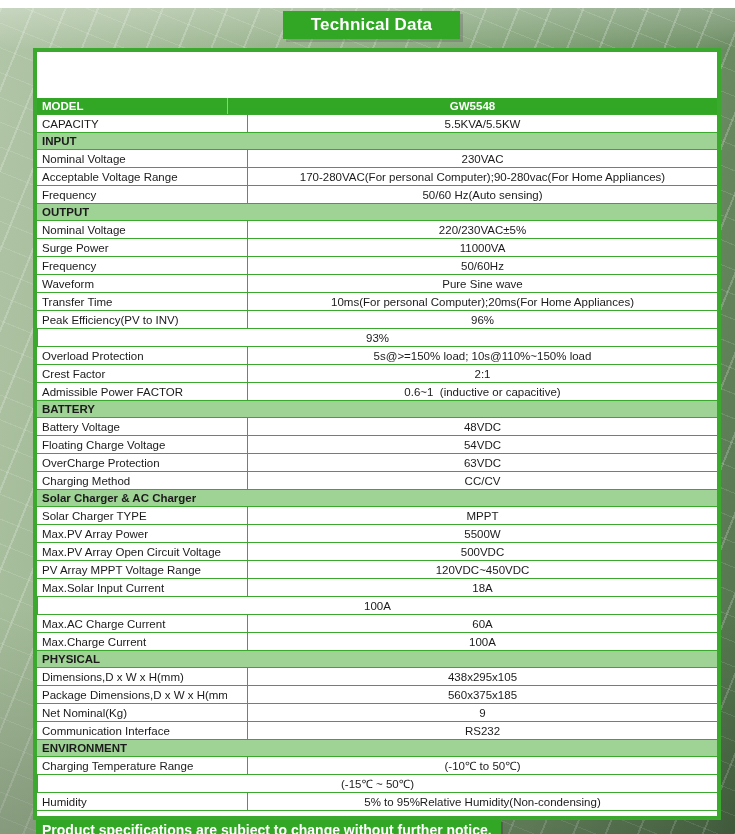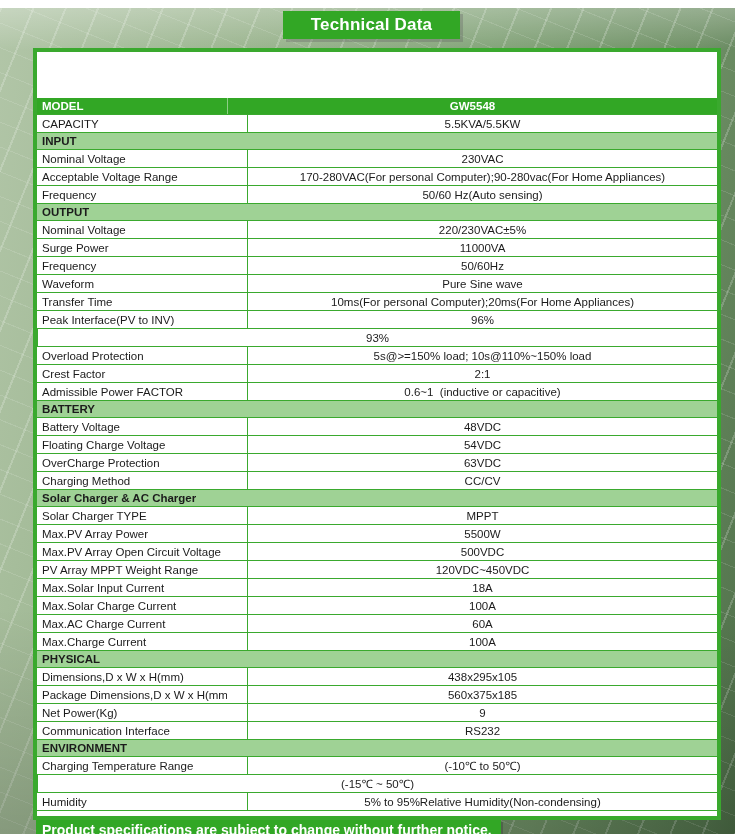--- a/index.html
+++ b/index.html
@@ -114,21 +114,21 @@
         </div>
         <div class="row data">
           <div class="cell label">Waveform</div>
           <div class="cell value">Pure Sine wave</div>
         </div>
         <div class="row data">
           <div class="cell label">Transfer Time</div>
           <div class="cell value">10ms(For personal Computer);20ms(For Home Appliances)</div>
         </div>
         <div class="row data">
-          <div class="cell label">Peak Interface(PV to INV)</div>
+          <div class="cell label">Peak Efficiency(PV to INV)</div>
           <div class="cell value">96%</div>
         </div>
         <div class="row data">
           <div class="cell value">93%</div>
         </div>
         <div class="row data">
           <div class="cell label">Overload Protection</div>
           <div class="cell value">5s@&gt;=150% load; 10s@110%~150% load</div>
         </div>
         <div class="row data">
@@ -167,29 +167,28 @@
         </div>
         <div class="row data">
           <div class="cell label">Max.PV Array Power</div>
           <div class="cell value">5500W</div>
         </div>
         <div class="row data">
           <div class="cell label">Max.PV Array Open Circuit Voltage</div>
           <div class="cell value">500VDC</div>
         </div>
         <div class="row data">
-          <div class="cell label">PV Array MPPT Weight Range</div>
+          <div class="cell label">PV Array MPPT Voltage Range</div>
           <div class="cell value">120VDC~450VDC</div>
         </div>
         <div class="row data">
           <div class="cell label">Max.Solar Input Current</div>
           <div class="cell value">18A</div>
         </div>
         <div class="row data">
-          <div class="cell label">Max.Solar Charge Current</div>
           <div class="cell value">100A</div>
         </div>
         <div class="row data">
           <div class="cell label">Max.AC Charge Current</div>
           <div class="cell value">60A</div>
         </div>
         <div class="row data">
           <div class="cell label">Max.Charge Current</div>
           <div class="cell value">100A</div>
         </div>
@@ -198,21 +197,21 @@
         </div>
         <div class="row data">
           <div class="cell label">Dimensions,D x W x H(mm)</div>
           <div class="cell value">438x295x105</div>
         </div>
         <div class="row data">
           <div class="cell label">Package Dimensions,D x W x H(mm)</div>
           <div class="cell value">560x375x185</div>
         </div>
         <div class="row data">
-          <div class="cell label">Net Power(Kg)</div>
+          <div class="cell label">Net Nominal(Kg)</div>
           <div class="cell value">9</div>
         </div>
         <div class="row data">
           <div class="cell label">Communication Interface</div>
           <div class="cell value">RS232</div>
         </div>
         <div class="row section">
           <div class="cell label">ENVIRONMENT</div>
         </div>
         <div class="row data">

